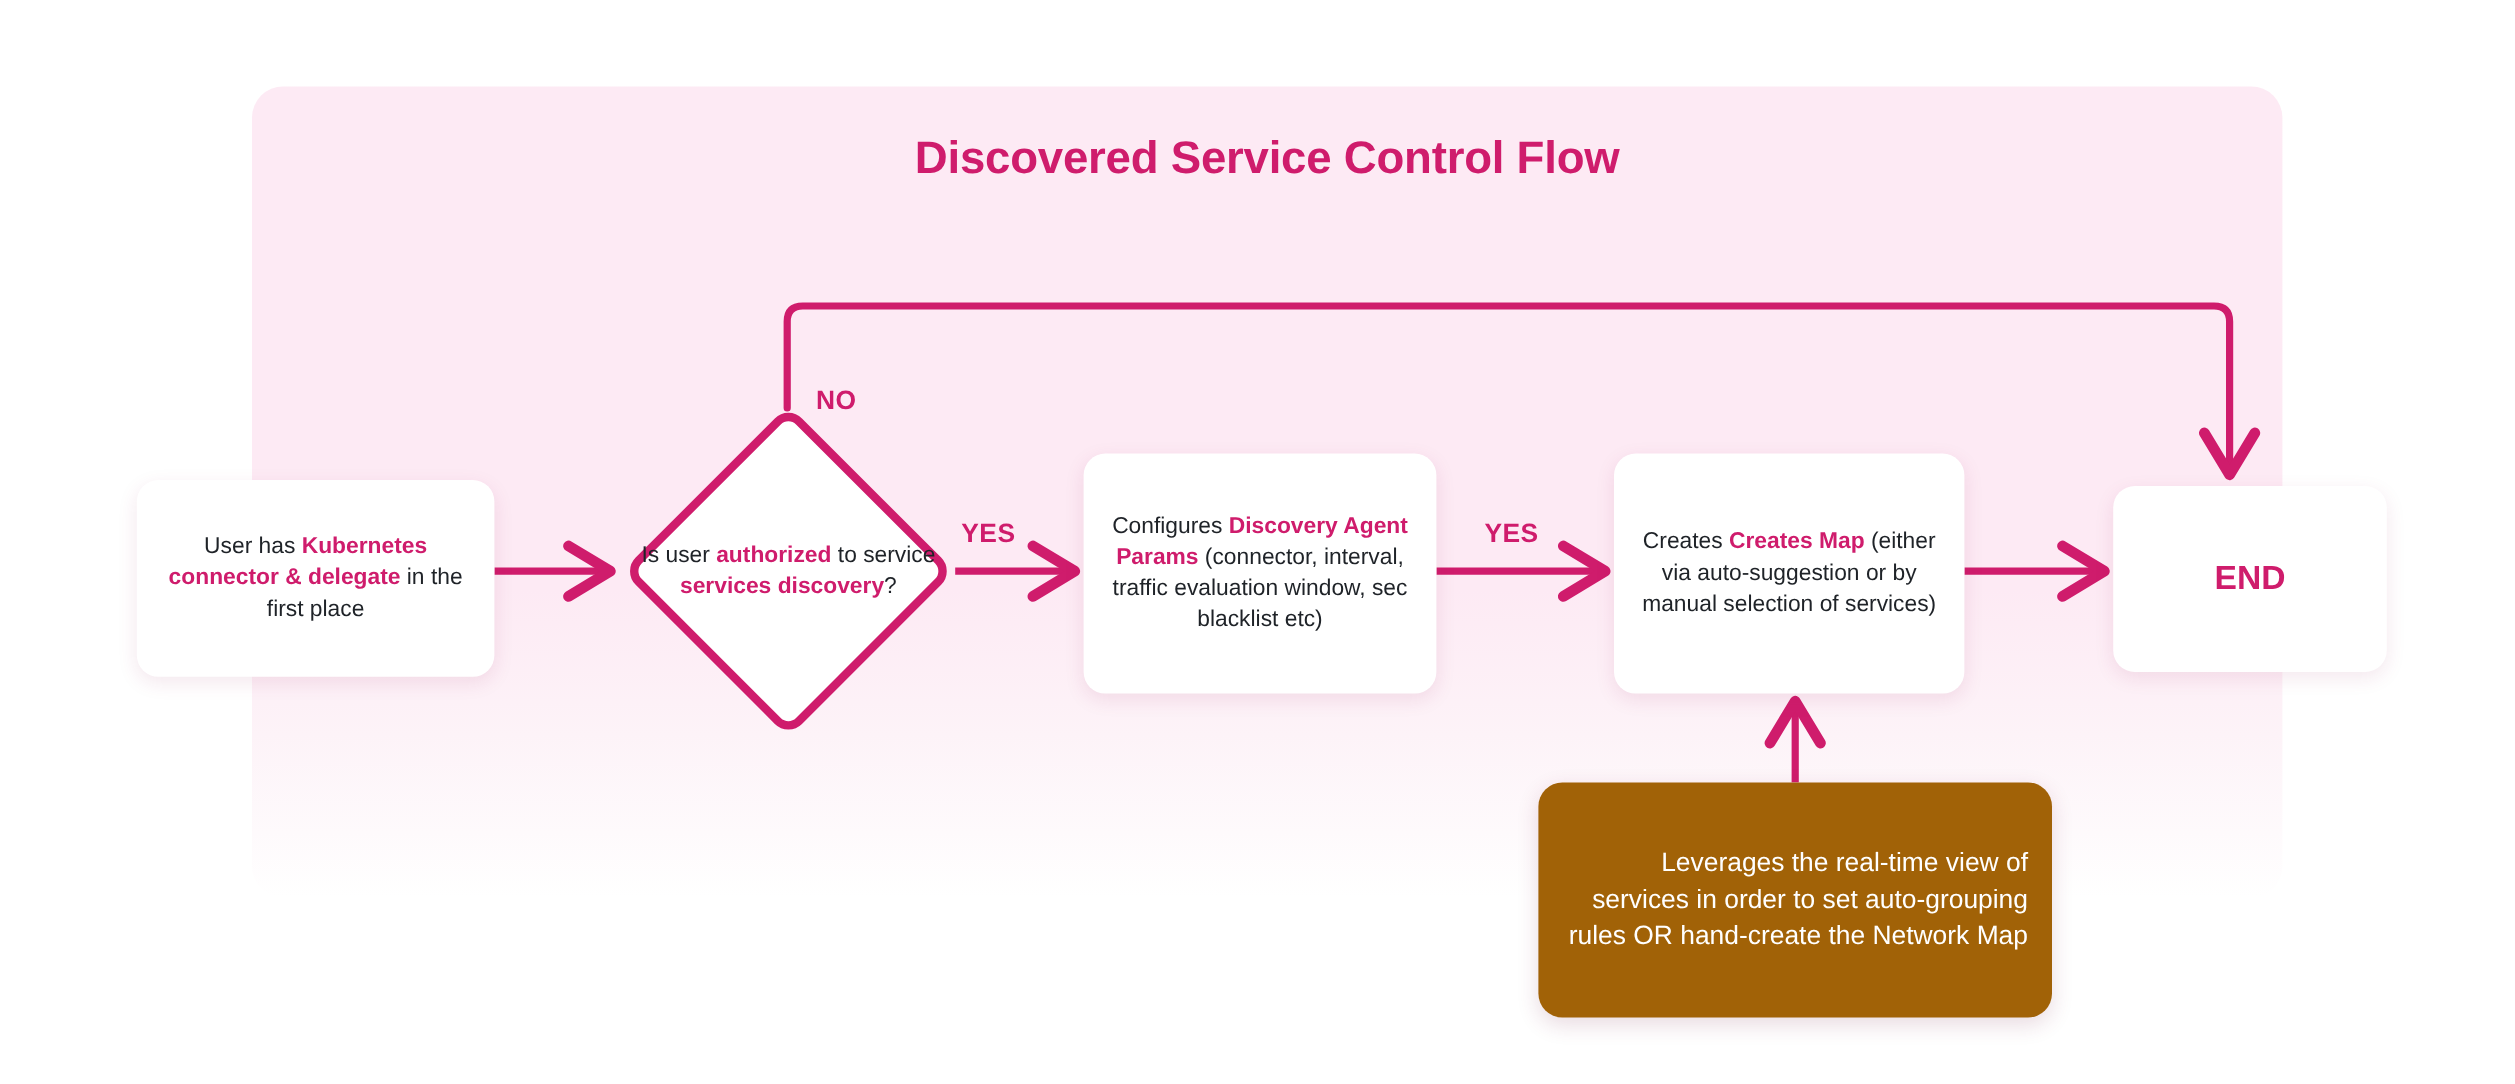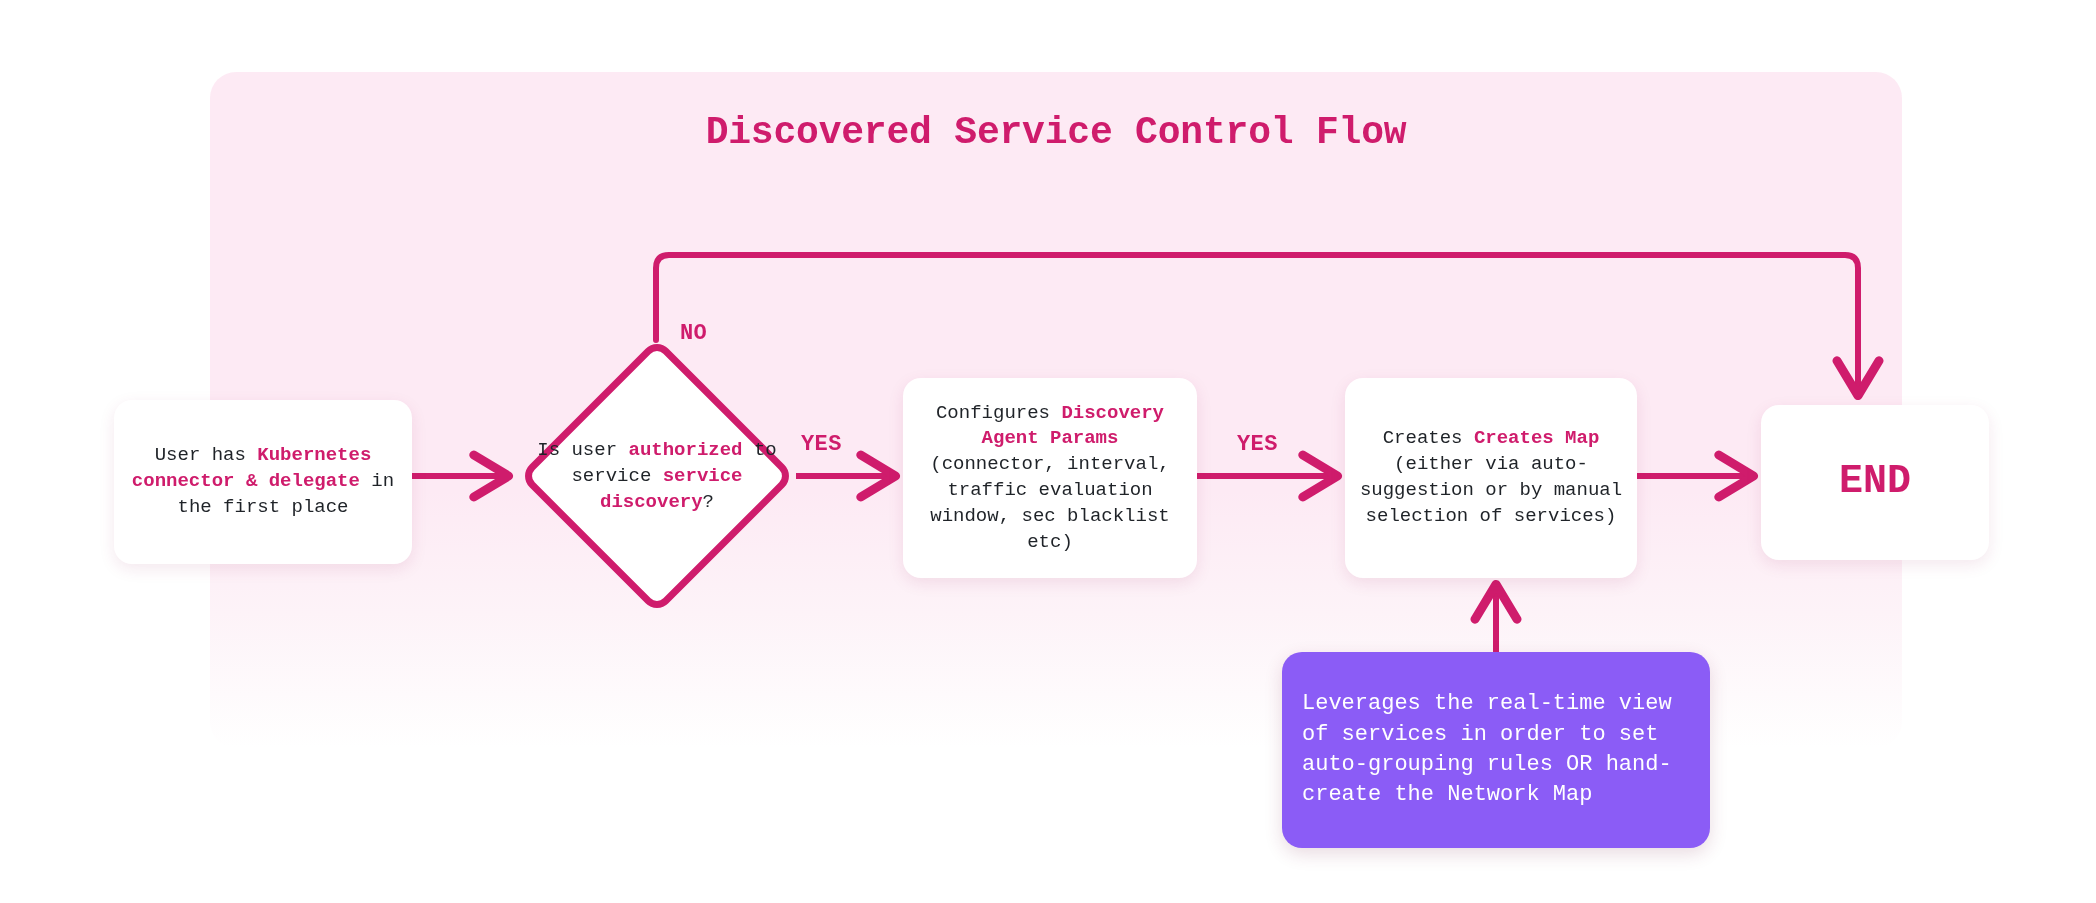--- a/index.html
+++ b/index.html
@@ -12,21 +12,20 @@
     height: 903px;
     font-family: "Liberation Sans", sans-serif;
     overflow: hidden;
   }
 
   #canvas {
     position: relative;
     width: 2096px;
     height: 903px;
     background: #ffffff;
-    font-family: Liberation Mono, monospace;
   }
 
   
   #panel {
     position: absolute;
     left: 210px;
     top: 72px;
     width: 1692px;
     height: 676px;
     border-radius: 26px;
@@ -111,21 +110,21 @@
 
   
   #node-end {
     left: 1761px;
     top: 405px;
     width: 228px;
     height: 155px;
   }
   #node-end .node-text {
     color: #cf1c6c;
-    font-size: 40px;
+    font-size: 28px;
     font-weight: bold;
   }
 
   
   #node-decision {
     position: absolute;
     left: 518px;
     top: 337px;
     width: 278px;
     height: 278px;
@@ -158,27 +157,27 @@
     line-height: 1.38;
   }
 
   
   #note-box {
     position: absolute;
     left: 1282px;
     top: 652px;
     width: 428px;
     height: 196px;
-    background: #8b5cf6;
+    background: #a16207;
     border-radius: 20px;
     box-shadow: 0 6px 18px rgba(120, 30, 70, 0.16);
     display: flex;
     align-items: center;
     justify-content: center;
-    text-align: left;
+    text-align: right;
     box-sizing: border-box;
     padding: 10px 20px;
   }
   #note-box .note-text {
     color: #ffffff;
     font-size: 22px;
     line-height: 1.38;
   }
 
   
@@ -238,21 +237,21 @@
   <div class="edge-label" id="label-yes-1">YES</div>
   <div class="edge-label" id="label-yes-2">YES</div>
 
   <div class="node-box" id="node-start">
     <div class="node-text"><span>User has </span><span class="hl">Kubernetes connector &amp; delegate</span><span> in the first place</span></div>
   </div>
 
   <div id="node-decision">
     <div class="diamond-shape"></div>
     <div class="diamond-label">
-      <div class="node-text"><span>Is user </span><span class="hl">authorized</span><span> to service </span><span class="hl">service discovery</span><span>?</span></div>
+      <div class="node-text"><span>Is user </span><span class="hl">authorized</span><span> to service </span><span class="hl">services discovery</span><span>?</span></div>
     </div>
   </div>
 
   <div class="node-box" id="node-params">
     <div class="node-text"><span>Configures </span><span class="hl">Discovery Agent Params</span><span> (connector, interval, traffic evaluation window, sec blacklist etc)</span></div>
   </div>
 
   <div class="node-box" id="node-netmap">
     <div class="node-text"><span>Creates </span><span class="hl">Creates Map</span><span> (either via auto-suggestion or by manual selection of services)</span></div>
   </div>

